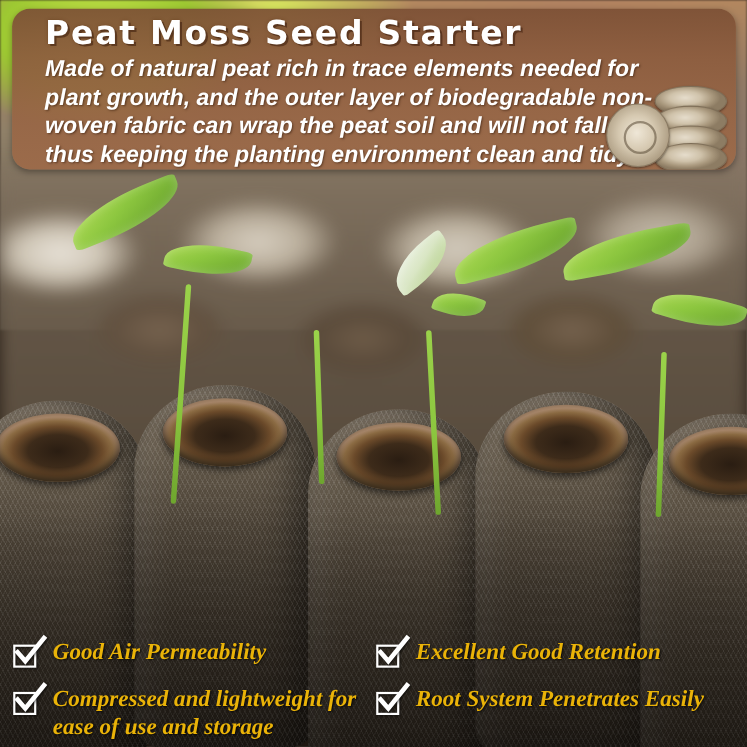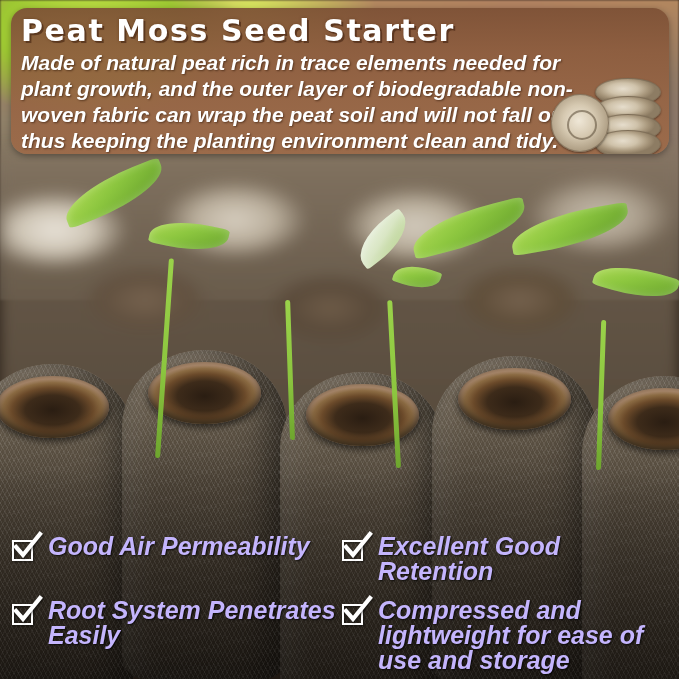--- a/index.html
+++ b/index.html
@@ -127,21 +127,21 @@
     background: linear-gradient(180deg,
         rgba(124,80,53,0.93) 0%,
         rgba(140,92,62,0.93) 30%,
         rgba(150,100,68,0.92) 62%,
         rgba(158,106,72,0.90) 100%);
     box-shadow: 0 2px 6px rgba(0,0,0,0.35);
     overflow: hidden;
   }
   .banner-inner {
     position: relative;
-    padding: 6px 16px 0 10px;
+    padding: 6px 16px 0 30px;
     height: 100%;
     box-sizing: border-box;
   }
   .banner-title {
     font-family: "DejaVu Sans", sans-serif;
     font-weight: bold;
     font-size: 30px;
     letter-spacing: 1.6px;
     color: #ffffff;
     line-height: 34px;
@@ -234,26 +234,26 @@
   }
   .checkbox-icon svg {
     position: absolute;
     left: 1px; top: -5px;
     width: 30px;
     height: 28px;
     overflow: visible;
     filter: drop-shadow(1px 1px 1px rgba(0,0,0,0.55));
   }
   .feature-label {
-    font-family: Liberation Sans, sans-serif;
+    font-family: Liberation Serif, serif;
     font-style: italic;
     font-weight: bold;
-    font-size: 25px;
+    font-size: 21px;
     line-height: 25px;
-    color: #c4b5fd;
+    color: #eab308;
     text-shadow: 1px 1px 2px rgba(0,0,0,0.75);
   }
 </style>
 </head>
 <body>
 
 <div id="poster">
 
   <div class="photo">
     <div class="bg-top"></div>
@@ -327,27 +327,27 @@
       <span class="feature-label">Excellent Good Retention</span>
     </div>
 
     <div class="feature">
       <span class="checkbox-icon">
         <span class="box"></span>
         <svg viewBox="0 0 30 28">
             <path d="M3 14 L10 22 L27 1" fill="none" stroke="#ffffff" stroke-width="4.2" stroke-linecap="square" stroke-linejoin="miter"></path>
           </svg>
       </span>
-      <span class="feature-label">Root System Penetrates Easily</span>
+      <span class="feature-label">Compressed and lightweight for ease of use and storage</span>
     </div>
 
     <div class="feature">
       <span class="checkbox-icon">
         <span class="box"></span>
         <svg viewBox="0 0 30 28">
             <path d="M3 14 L10 22 L27 1" fill="none" stroke="#ffffff" stroke-width="4.2" stroke-linecap="square" stroke-linejoin="miter"></path>
           </svg>
       </span>
-      <span class="feature-label">Compressed and lightweight for ease of use and storage</span>
+      <span class="feature-label">Root System Penetrates Easily</span>
     </div>
 
   </div>
 </div>
 
 </body></html>

